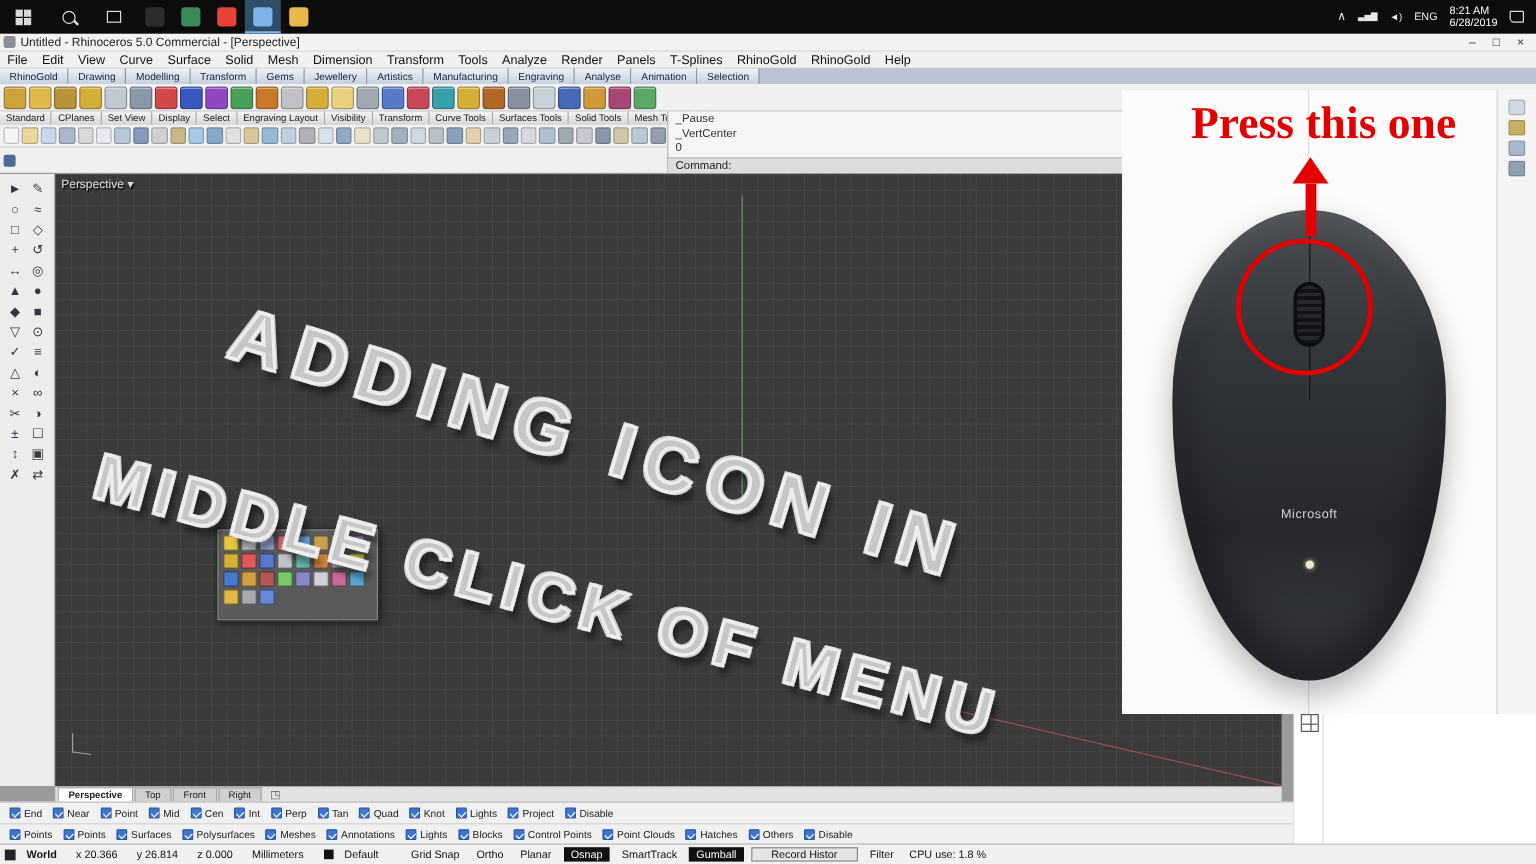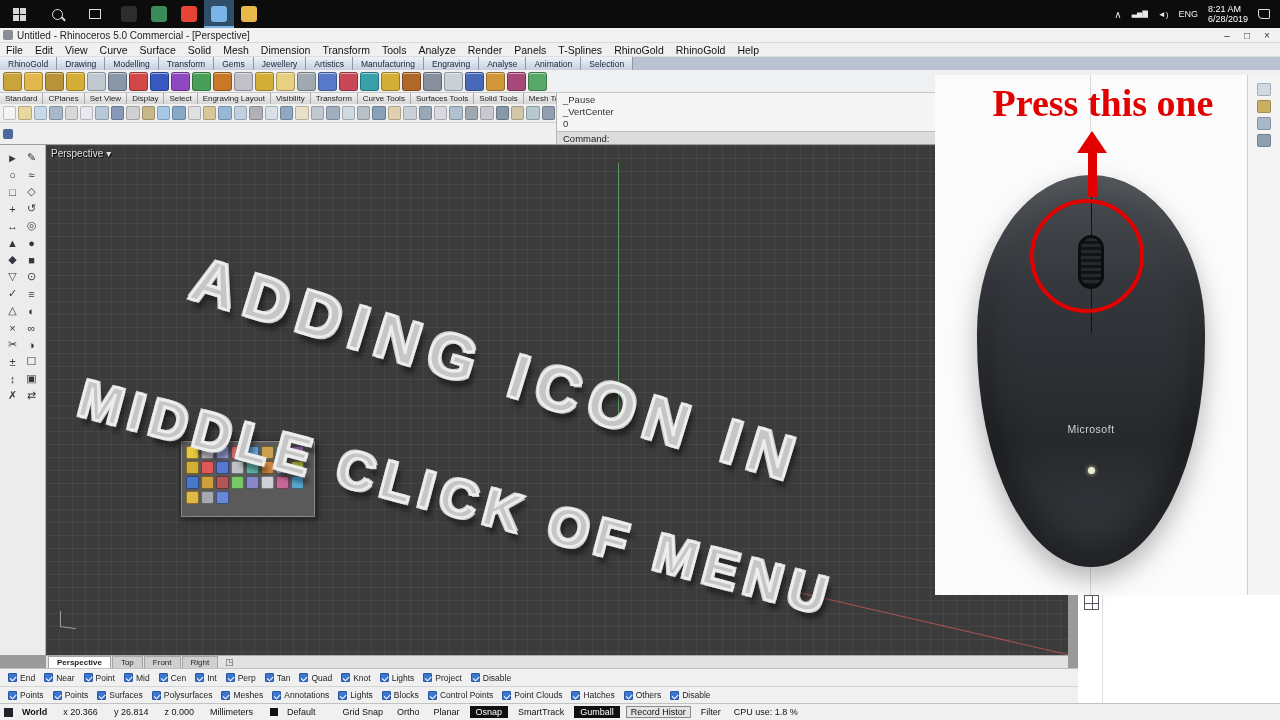--- a/index.html
+++ b/index.html
@@ -121,21 +121,21 @@
 
   .statusrow { position:absolute; left:0; top:703px; width:1280px; height:17px; background:#f0f0f0;
     border-top:1px solid #c2c2c2; display:flex; align-items:center; font-size:9px; color:#111; gap:2px; padding-left:2px; }
   .statusrow .seg { padding:0 7px; white-space:nowrap; }
   .statusrow .seg.bold { font-weight:bold; }
   .status-ic { width:9px; height:9px; background:#20242a; margin-left:2px; flex:none; }
   .layer-swatch { width:8px; height:8px; background:#111; margin-left:8px; flex:none; }
   .sbuttons { display:flex; gap:6px; margin-left:14px; align-items:center; }
   .sbuttons .item { padding:0 4px; }
   .sbuttons .item.dark { background:#101010; color:#fff; padding:1px 6px; }
-  .sbuttons .item.boxed { border:1px solid #8a8a8a; background:#e4e4e4; padding:0 4px; }
+  .sbuttons .item.boxed { border:1px solid #8a8a8a; background:#e4e4e4; padding:0 16px; }
 
   
   .rightstrip { position:absolute; left:1247px; top:75px; width:33px; height:520px; background:#f4f4f4;
     border-left:1px solid #cfcfcf; display:flex; flex-direction:column; align-items:center; gap:4px; padding-top:8px; z-index:40; }
   .rightstrip .ico { width:14px; height:13px; border-radius:2px; border:1px solid rgba(0,0,0,.2); }
   .whitepanel { position:absolute; left:1078px; top:595px; width:202px; height:108px; background:#ffffff; z-index:30; }
   .whitepanel::after { content:""; position:absolute; left:24px; top:0; width:1px; height:100%; background:#dedede; }
 
   
   .overlay { position:absolute; left:935px; top:75px; width:312px; height:520px; background:#fbfbfb; z-index:50; }

